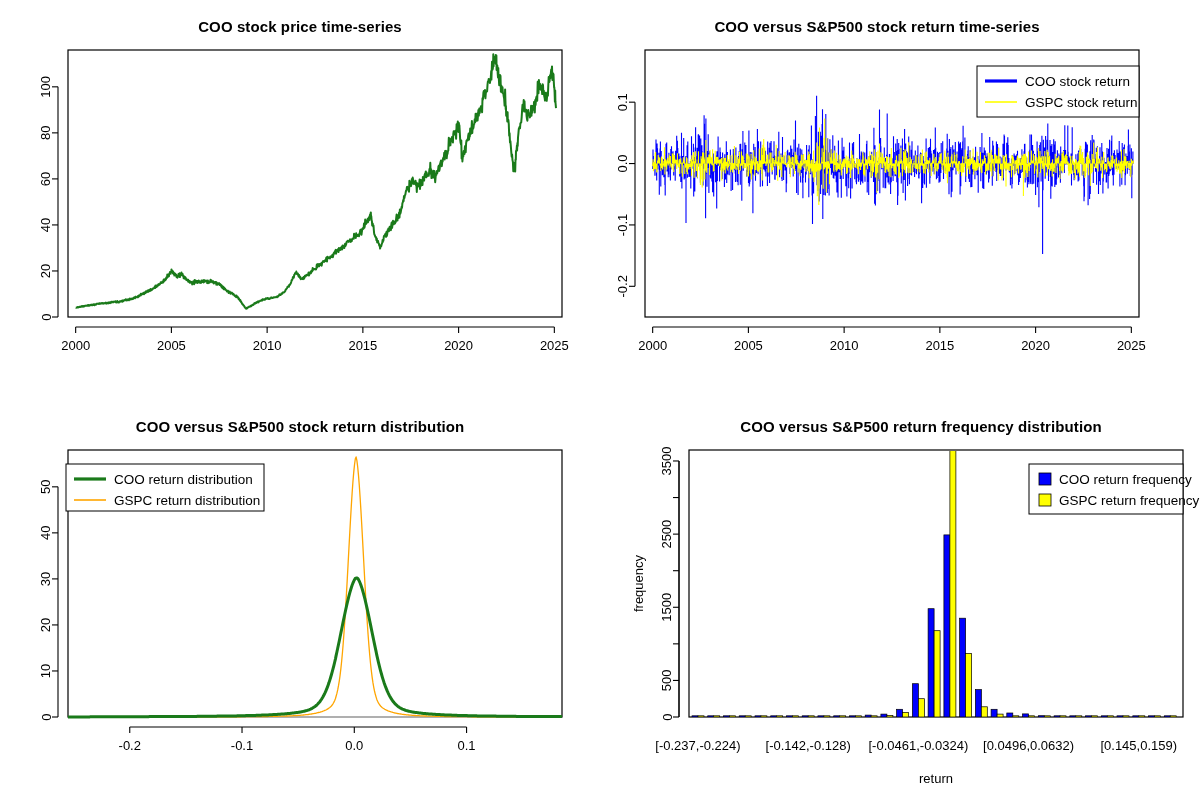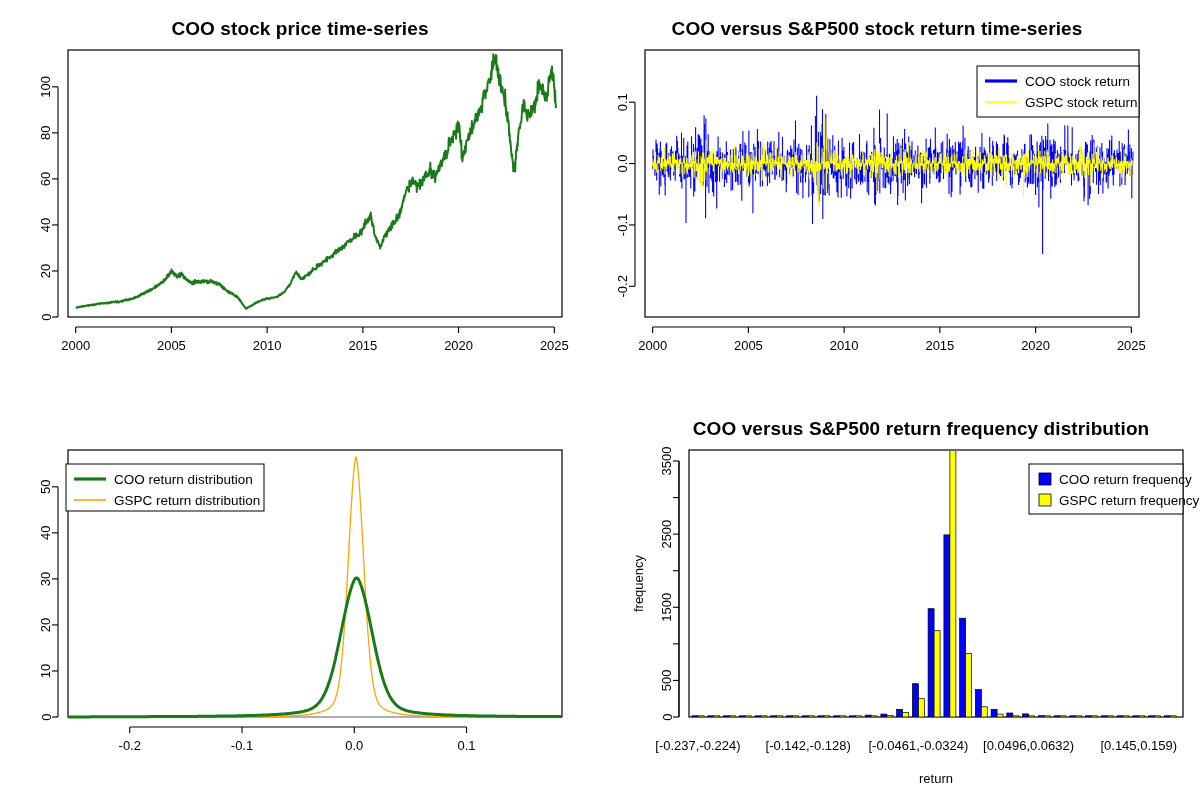--- a/index.html
+++ b/index.html
@@ -1,21 +1,21 @@
 <!DOCTYPE html>
 <html><head>
 <meta charset="utf-8">
 <style>
   html,body{margin:0;padding:0;background:#ffffff;}
   body{width:1200px;height:800px;font-family:"Liberation Sans",sans-serif;overflow:hidden;}
   #root{position:relative;width:1200px;height:800px;background:#fff;}
   .panel{position:absolute;width:600px;height:400px;}
   .p-tl{left:0;top:0}.p-tr{left:577px;top:0}.p-bl{left:0;top:400px}.p-br{left:621px;top:400px}
   .ptitle{position:absolute;left:0;width:600px;text-align:center;top:18px;
-          font-weight:bold;font-size:19px;color:#000;letter-spacing:.1px;}
+          font-weight:bold;font-size:15px;color:#000;letter-spacing:.1px;}
   svg{position:absolute;left:0;top:0;}
   .axlab{font-family:"Liberation Sans",sans-serif;font-size:13px;fill:#000;}
   .legbox{fill:#fff;stroke:#000;stroke-width:1;}
   .legtxt{font-family:"Liberation Sans",sans-serif;font-size:13.5px;fill:#000;}
   .frame{fill:none;stroke:#000;stroke-width:1.2;}
   .tickline{stroke:#000;stroke-width:1.1;}
 </style>
 </head>
 <body>
 
@@ -90,20 +90,21 @@
           <rect x="400" y="66" width="162" height="51" class="legbox"></rect>
           <line x1="408" y1="81" x2="440" y2="81" stroke="#0000ff" stroke-width="3.2"></line>
           <text x="448" y="81" class="legtxt" dominant-baseline="central" font-size="13.5px">COO stock return</text>
           <line x1="408" y1="102" x2="440" y2="102" stroke="#ffff00" stroke-width="1.6"></line>
           <text x="448" y="102" class="legtxt" dominant-baseline="central" font-size="13.5px">GSPC stock return</text>
         </g>
       </svg>
   </div>
 
   <div class="panel p-bl">
+    <div class="ptitle">COO versus S&amp;P500 stock return distribution</div>
     <svg id="svg-bl" width="600" height="400">
         <rect x="68" y="50" width="494" height="267" class="frame"></rect>
         <line x1="129.75" y1="327" x2="466.5681818181818" y2="327" class="tickline"></line>
         <line x1="129.75" y1="327" x2="129.75" y2="333" class="tickline"></line>
         <text x="129.75" y="350" class="axlab" text-anchor="middle">-0.2</text>
         <line x1="242.02272727272728" y1="327" x2="242.02272727272728" y2="333" class="tickline"></line>
         <text x="242.02272727272728" y="350" class="axlab" text-anchor="middle">-0.1</text>
         <line x1="354.29545454545456" y1="327" x2="354.29545454545456" y2="333" class="tickline"></line>
         <text x="354.29545454545456" y="350" class="axlab" text-anchor="middle">0.0</text>
         <line x1="466.5681818181818" y1="327" x2="466.5681818181818" y2="333" class="tickline"></line>

